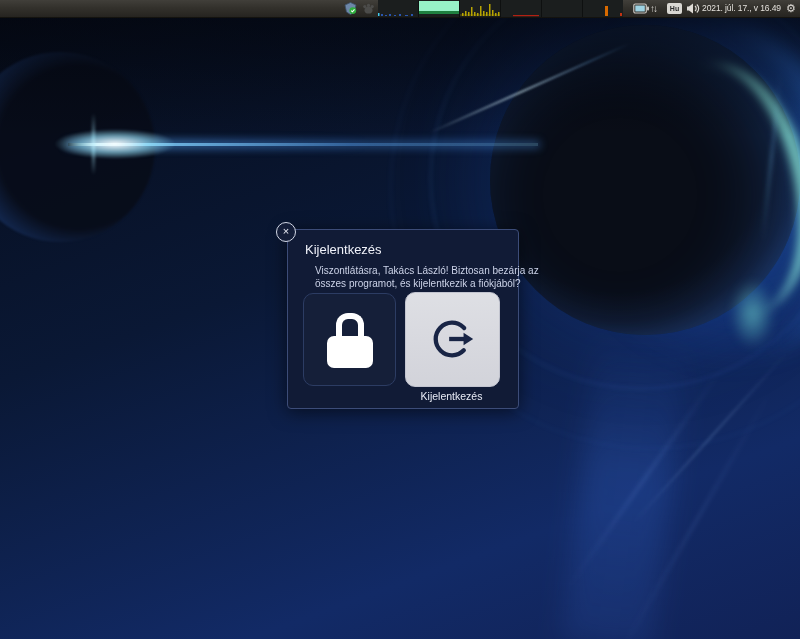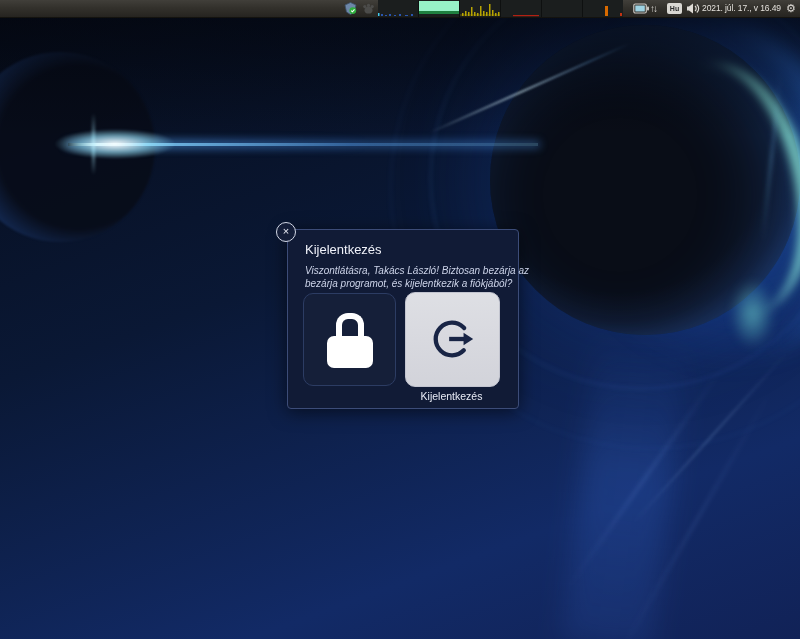--- a/index.html
+++ b/index.html
@@ -77,22 +77,22 @@
       background:linear-gradient(180deg,transparent,rgba(120,200,255,.3),transparent);filter:blur(2px);}
 
   
   .dialog{position:absolute;left:287px;top:229px;width:230px;height:178px;z-index:20;
           background:#111b36;border:1px solid #3c4c78;border-radius:4px;
           box-shadow:0 3px 18px rgba(0,0,0,.55);}
   .dialog-close{position:absolute;left:-12px;top:-8px;width:18px;height:18px;border-radius:50%;
           background:#141e39;border:1.5px solid #d3d8e6;color:#e9ecf6;font-size:11px;
           line-height:17px;text-align:center;cursor:pointer;z-index:21;}
   .dialog-title{position:absolute;left:17px;top:12px;font-size:13px;color:#f0f2fa;}
-  .dialog-message{position:absolute;left:17px;top:34px;width:202px;font-size:10px;
-          line-height:13px;color:#ccd3e8;font-style:italic;}
+  .dialog-message{position:absolute;left:27px;top:34px;width:202px;font-size:10px;
+          line-height:13px;color:#ccd3e8;}
   .dialog-message span{display:block;white-space:nowrap;}
   .btn-lock{position:absolute;left:15px;top:63px;width:91px;height:91px;border-radius:10px;
           background:rgba(255,255,255,.02);border:1px solid #2c3c63;cursor:pointer;}
   .lock-icon{margin:19px auto 0;width:46px;}
   .lock-shackle{width:16px;height:20px;border:6px solid #fff;border-bottom:none;
           border-radius:12px 12px 0 0;margin:0 auto;}
   .lock-body{width:46px;height:32px;background:#fff;border-radius:7px;margin:-3px auto 0;}
   .btn-logout{position:absolute;left:117px;top:62px;width:93px;height:93px;border-radius:10px;
           background:linear-gradient(180deg,#dedfe4 0%,#d2d3da 100%);
           border:1px solid #c2c4cf;cursor:pointer;}
@@ -212,21 +212,21 @@
 </div>
 
 <div class="dialog">
 
   <div class="dialog-close">×</div>
 
   <div class="dialog-title">Kijelentkezés</div>
 
   <div class="dialog-message">
     <span>Viszontlátásra, Takács László! Biztosan bezárja az</span>
-    <span>bezárja programot, és kijelentkezik a fiókjából?</span>
+    <span>összes programot, és kijelentkezik a fiókjából?</span>
   </div>
 
   <div class="btn-lock">
     <div class="lock-icon">
       <div class="lock-shackle"></div>
       <div class="lock-body"></div>
     </div>
   </div>
 
   <div class="btn-logout">

